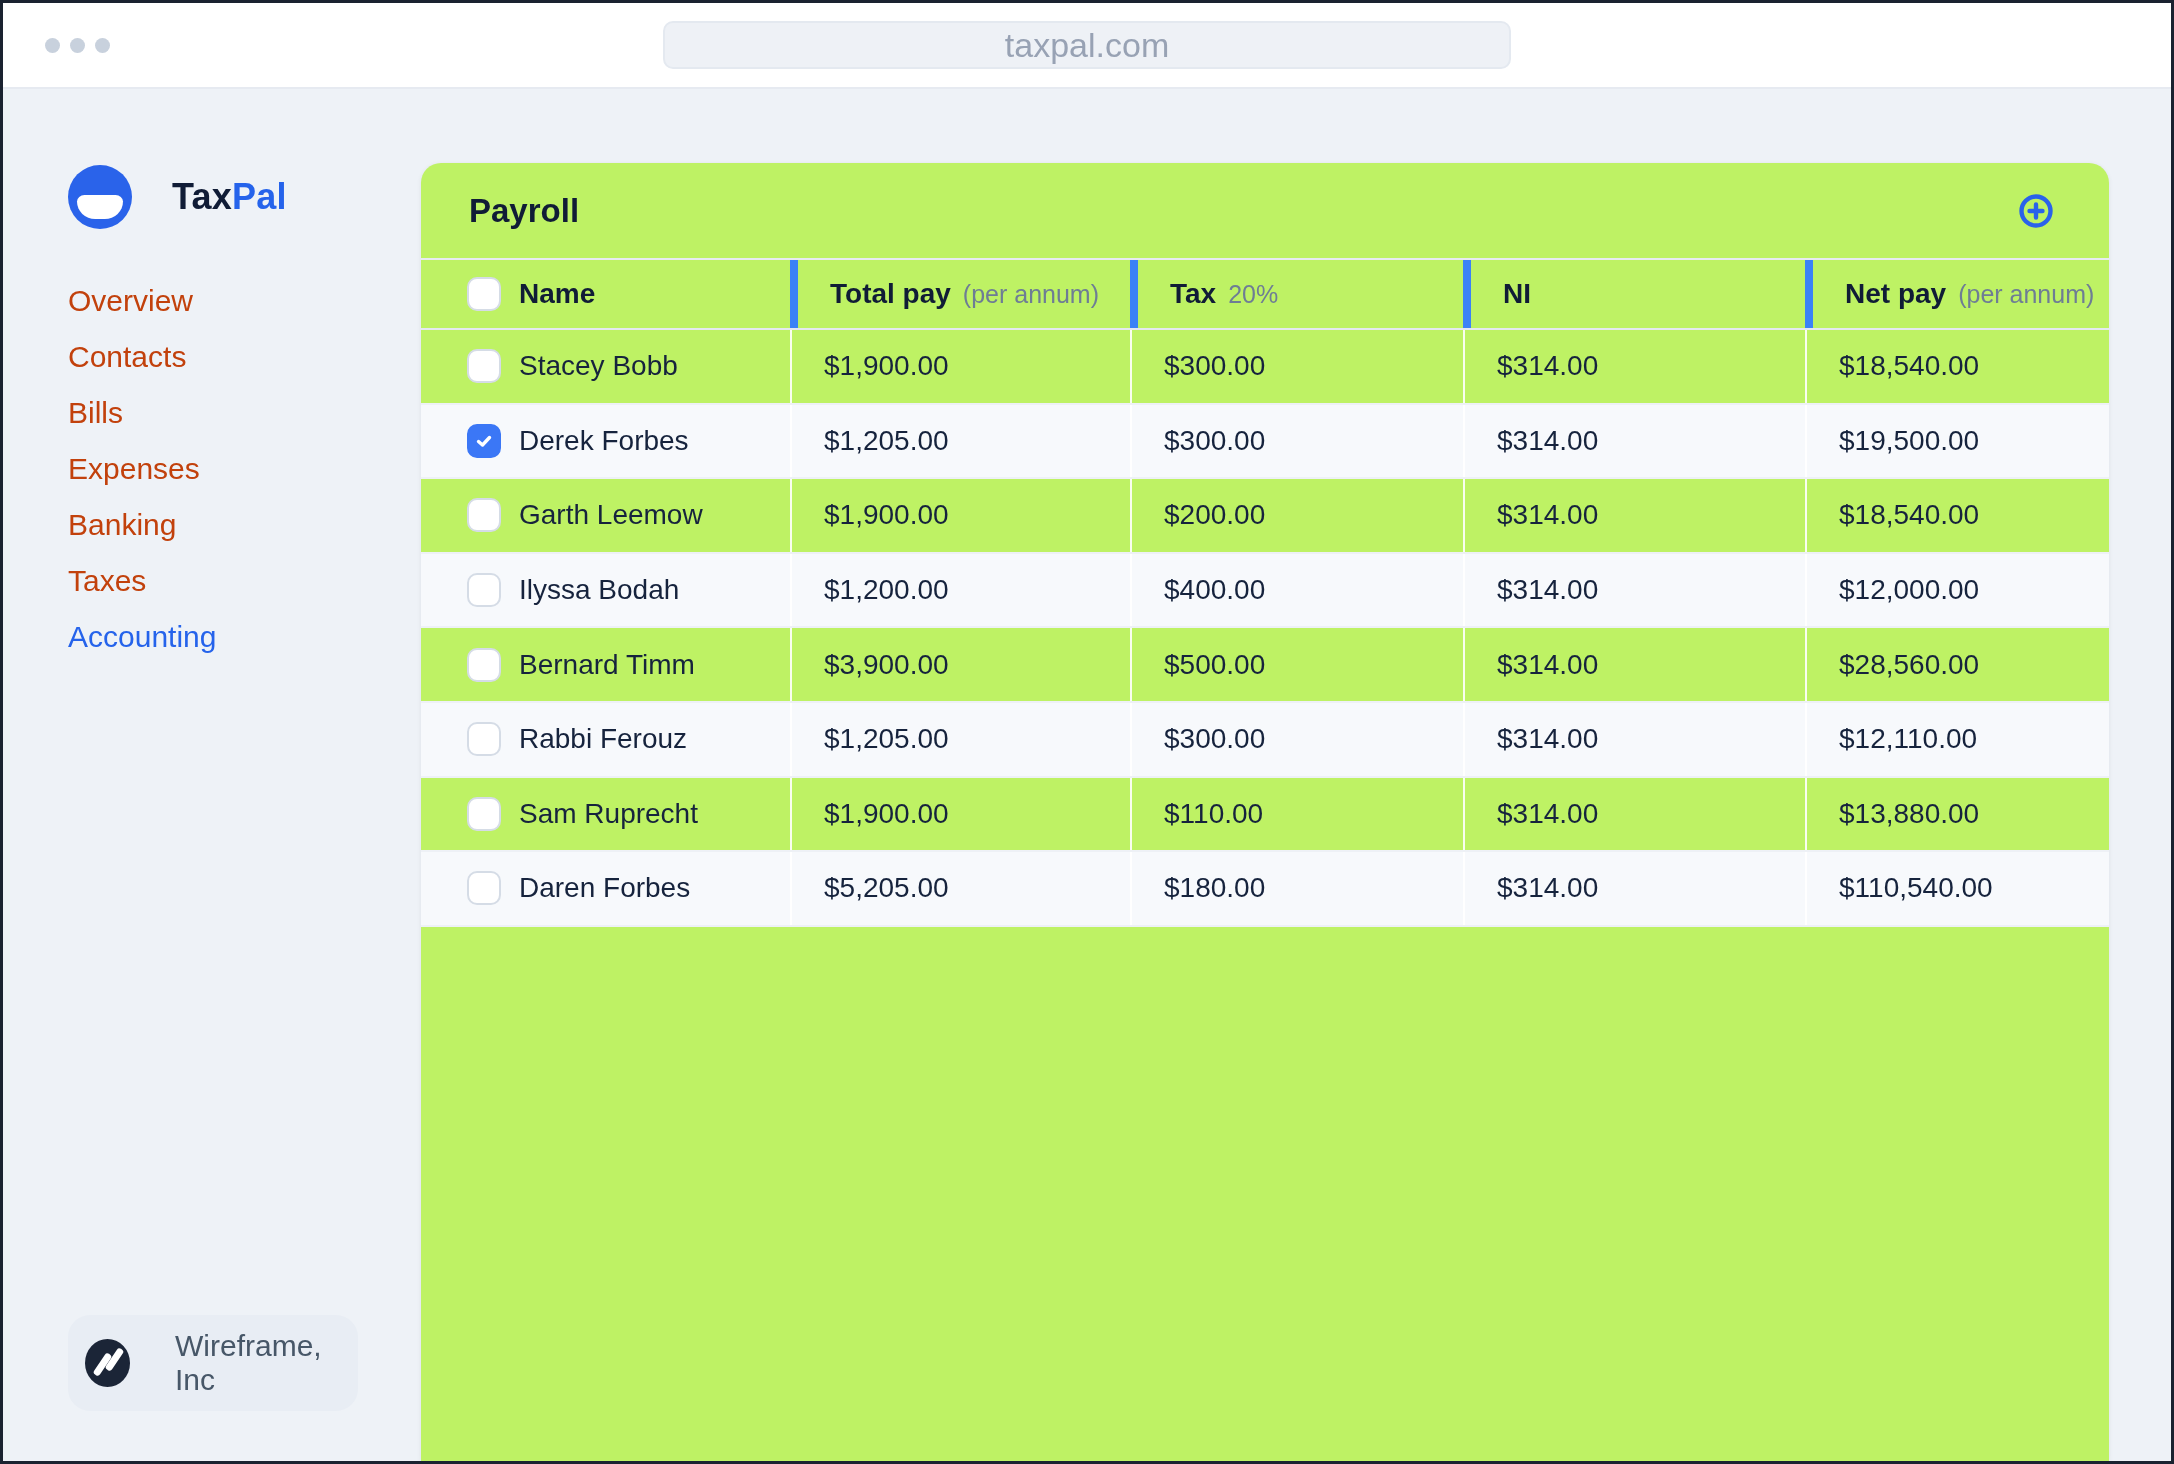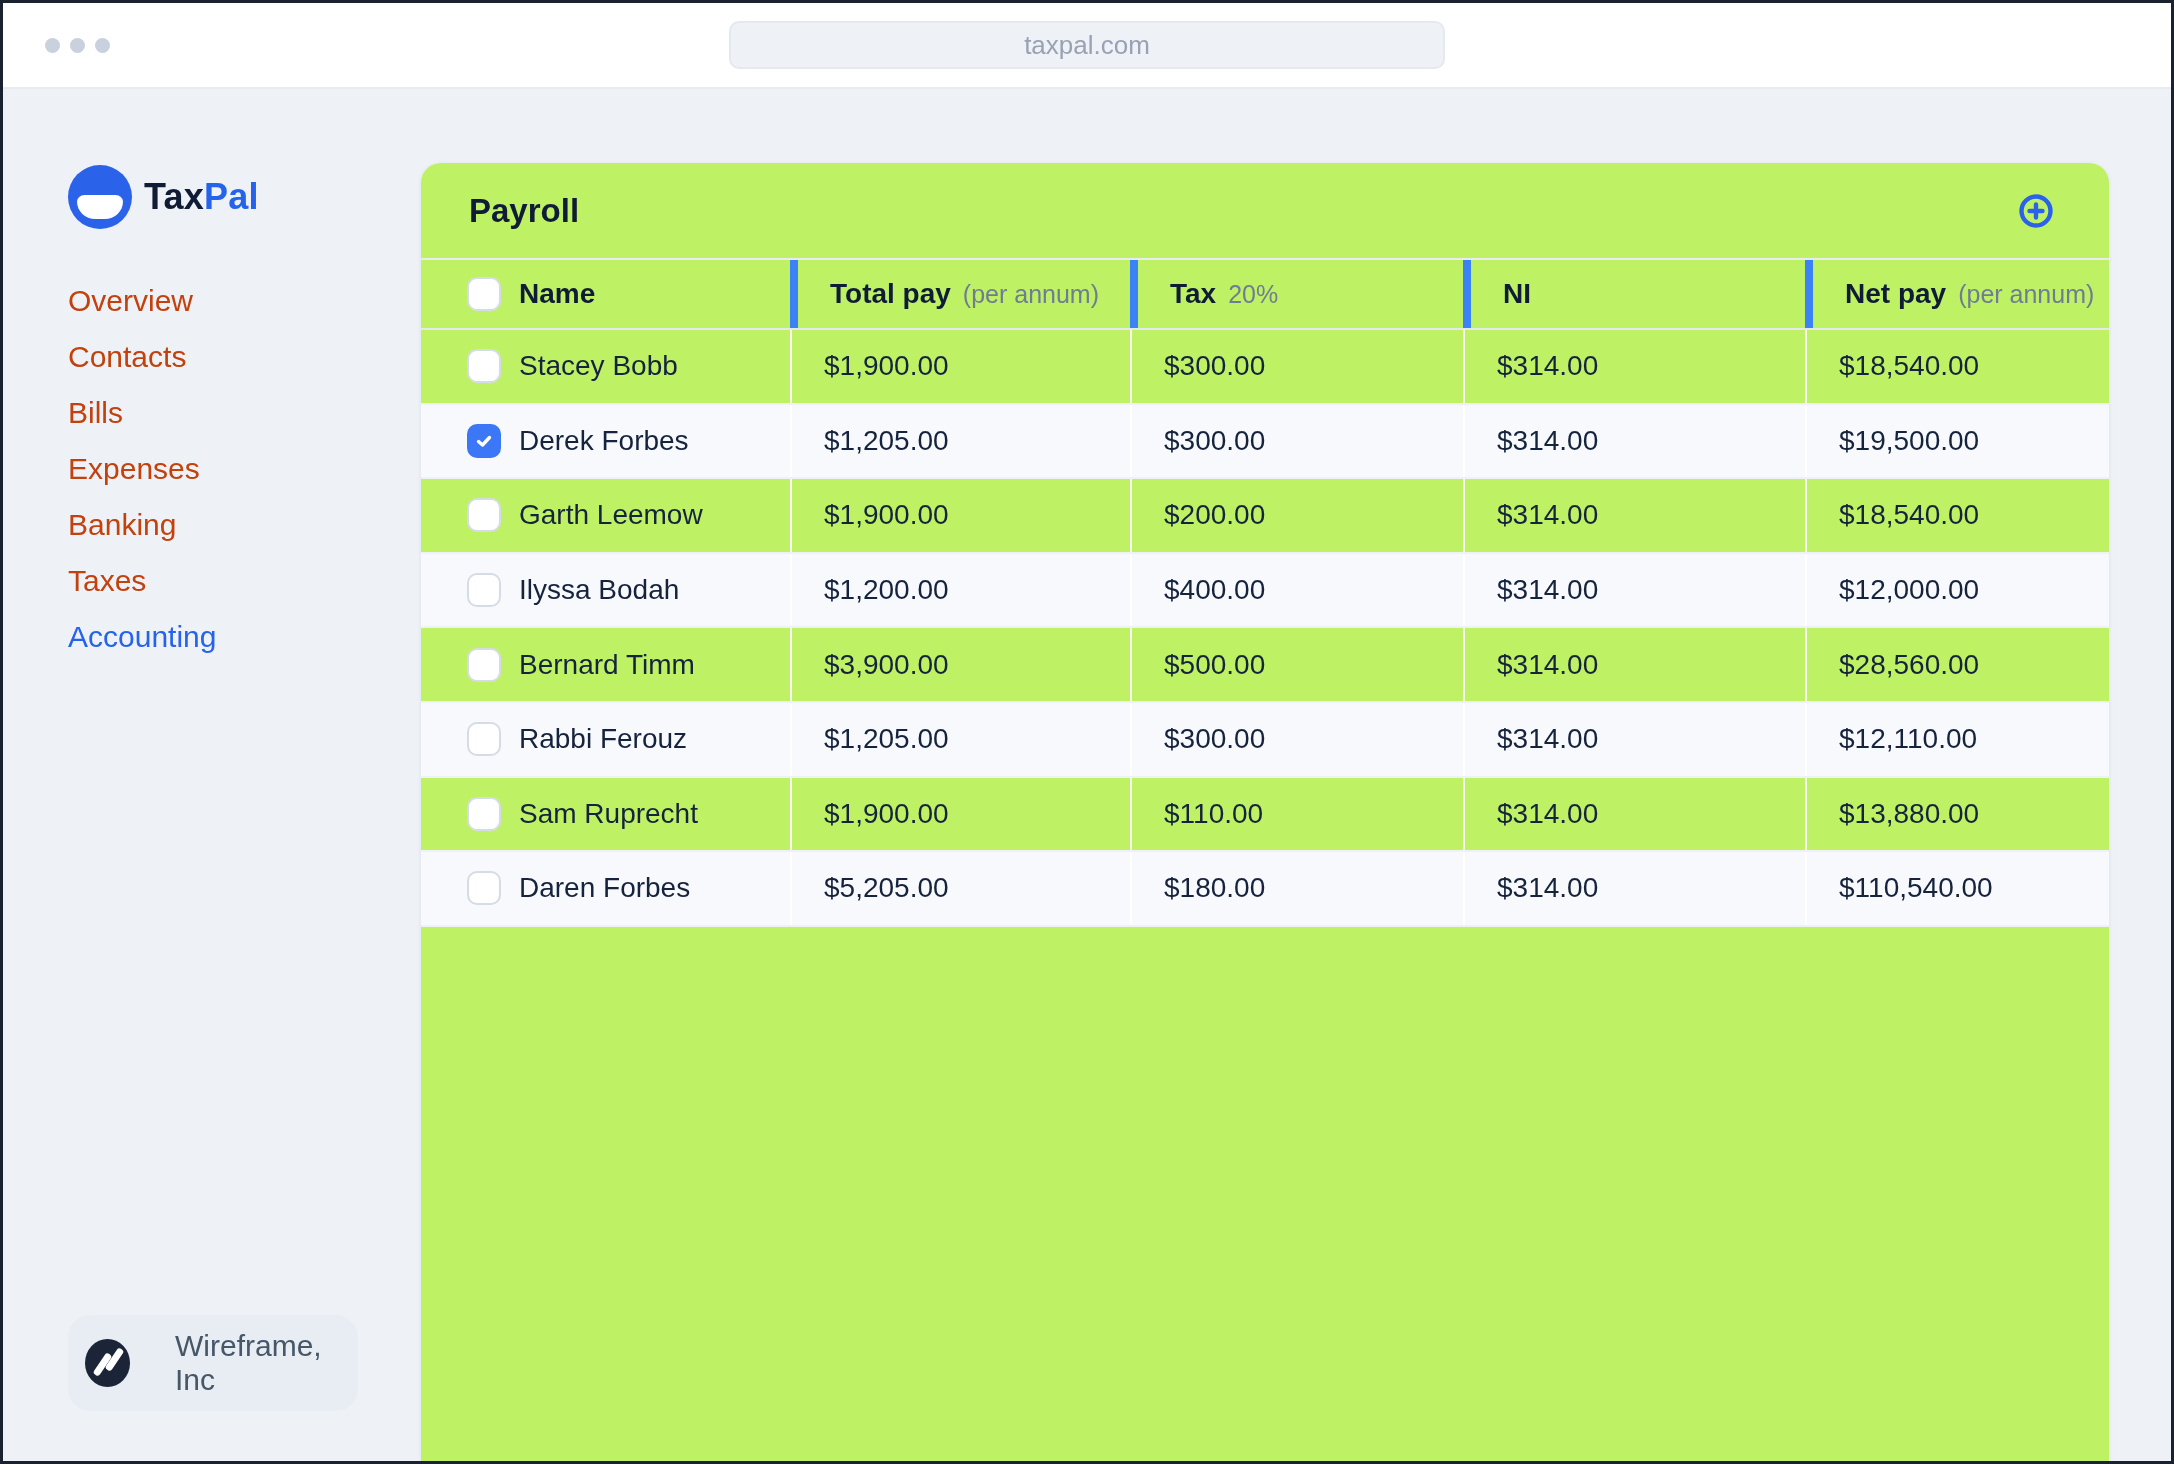--- a/index.html
+++ b/index.html
@@ -11,28 +11,28 @@
     background:#eef2f7; border:3px solid #1a2230; overflow:hidden;
   }
 
   
   .topbar{ position:absolute; left:0; top:0; right:0; height:86px;
     background:#ffffff; border-bottom:2px solid #e6eaf1; }
   .dots{ position:absolute; left:42px; top:0; height:84px; display:flex; align-items:center; gap:10px; }
   .dot{ width:15px; height:15px; border-radius:50%; background:#c8d1dd; }
   .urlbar{
     position:absolute; left:50%; transform:translateX(-50%); top:18px;
-    width:716px; height:48px; background:#eef1f6; border:2px solid #e4e9f0;
+    width:848px; height:48px; background:#eef1f6; border:2px solid #e4e9f0;
     border-radius:10px; display:flex; align-items:center; justify-content:center;
-    color:#98a2b4; font-size:26px;
+    color:#98a2b4; font-size:34px;
   }
 
   
   .sidebar{ position:absolute; left:0; top:86px; width:418px; bottom:0; }
-  .brand{ position:absolute; left:65px; top:76px; display:flex; align-items:center; gap:12px; }
+  .brand{ position:absolute; left:65px; top:76px; display:flex; align-items:center; gap:40px; }
   .brand-mark{ position:relative; width:64px; height:64px; border-radius:50%; background:#2a63ea; }
   .brand-mark .slot{
     position:absolute; left:9px; top:30px; width:46px; height:24px; background:#ffffff;
     border-radius:9px 9px 22px 22px / 8px 8px 21px 21px;
   }
   .brand-text{ font-size:36px; font-weight:bold; color:#101c36; letter-spacing:.2px; }
   .brand-text .accent{ color:#2563eb; }
 
   .nav{ position:absolute; left:65px; top:184px; list-style:none; }
   .nav li{ height:56px; display:flex; align-items:center; font-size:30px; color:#c2410c; cursor:pointer; }

